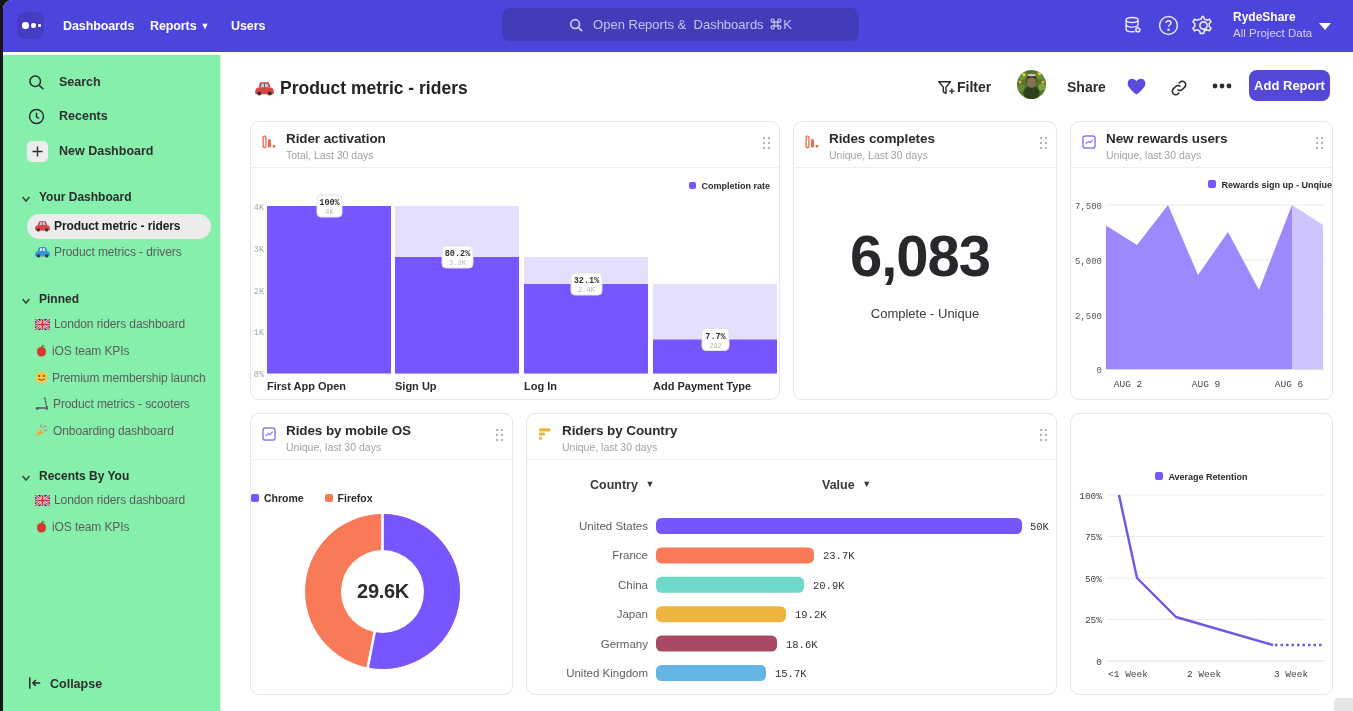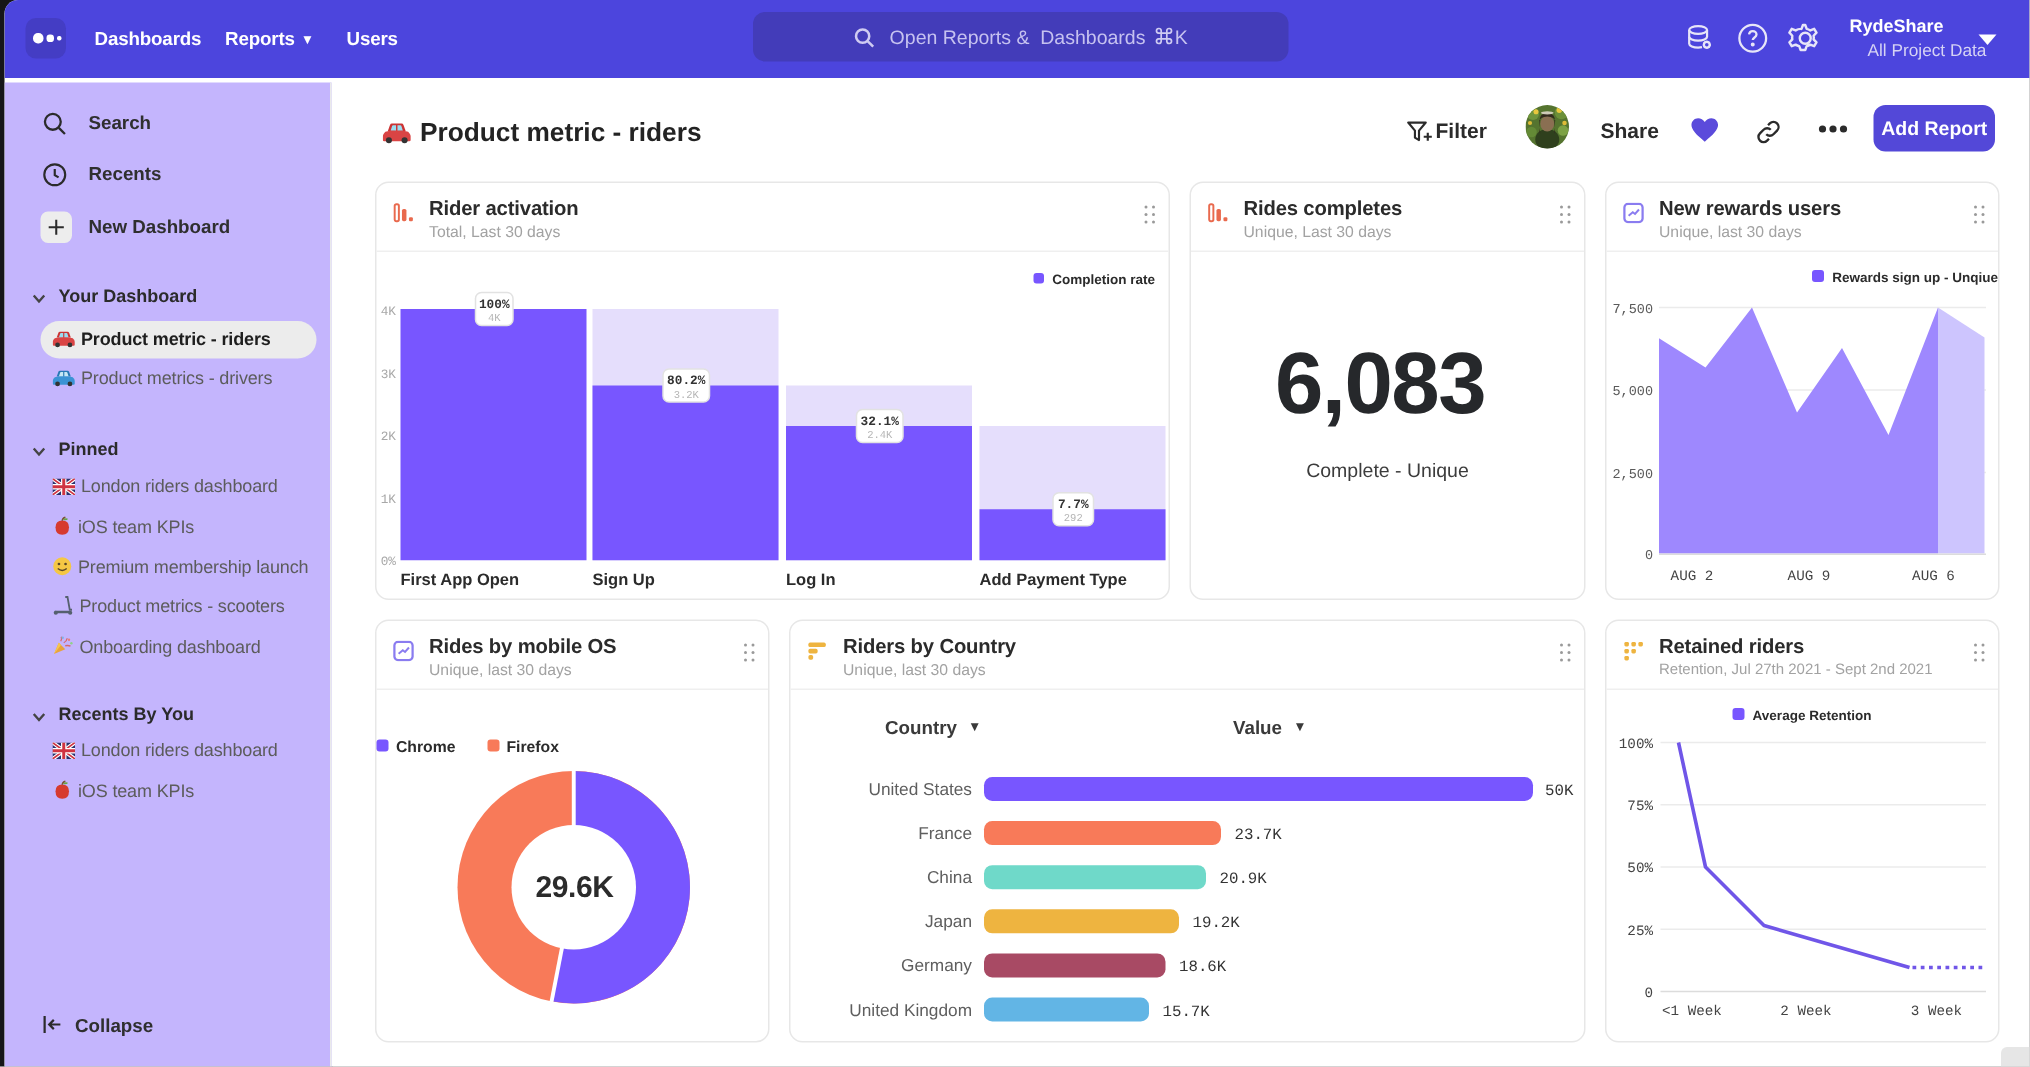--- a/index.html
+++ b/index.html
@@ -12,25 +12,25 @@
 #logo { position:absolute; left:14px; top:12px; width:27px; height:27px; border-radius:7px; background:#443dc4; }
 #logo span { position:absolute; top:12px; border-radius:50%; background:#fff; }
 .nav { position:absolute; top:0; height:60px; line-height:52px; color:#fff; font-weight:700; font-size:12.5px; letter-spacing:-0.1px; }
 #topbar .carr { font-size:9px; position:relative; top:-1px; margin-left:4px; }
 #searchbox { position:absolute; left:499px; top:8px; width:357px; height:33px; background:#433cb9; border-radius:8px;
   color:#c6c2f0; font-size:13px; text-align:center; line-height:33px; }
 #searchbox svg { vertical-align:-4px; margin-right:9px; }
 .topicon { position:absolute; top:14px; color:#e7e5f8; }
 #proj { position:absolute; left:1230px; top:9px; color:#fff; font-size:11.5px; line-height:16px; }
 #proj b { font-size:12px; }
-#proj .sub { color:#d6d3f4;margin-left:12px; }
+#proj .sub { color:#d6d3f4; }
 #projcaret { position:absolute; left:1316px; top:23px; width:0; height:0;
   border-left:6px solid transparent; border-right:6px solid transparent; border-top:7px solid #fff; }
 
-#sidebar { position:absolute; left:0; top:55px; width:218px; height:656px; background:#c4b5fd; border-right:1px solid #eaeaea;padding-left:35px; }
+#sidebar { position:absolute; left:0; top:55px; width:218px; height:656px; background:#86efac; border-right:1px solid #eaeaea;padding-left:35px; }
 .sb-item { position:absolute; left:0; width:218px; height:24px; font-size:12.5px; color:#2f2f2f; white-space:nowrap; }
 .sb-ico { position:absolute; left:24px; top:0; width:20px; height:20px; }
 .sb-sec { position:absolute; font-size:12px; font-weight:700; color:#2b2b2b; }
 .sb-chev { position:absolute; left:18px; width:10px; height:10px; }
 .sb-link { position:absolute; left:32px; font-size:12px; color:#5c5c5c; white-space:nowrap; letter-spacing:-0.1px; }
 .sb-link svg { vertical-align:-2px; margin-right:4px; }
 #sel-pill { position:absolute; left:24px; top:159px; width:184px; height:25px; background:#ececec; border-radius:12.5px; }
 
 #main { position:absolute; left:219px; top:52px; width:1131px; height:659px; background:#fff; }
 #dash-title { position:absolute; left:33px; top:26px; font-size:17.5px; font-weight:700; color:#232323; }
@@ -451,42 +451,20 @@
           <text x="296" y="46.4">23.7K</text>
           <text x="286" y="75.8">20.9K</text>
           <text x="268" y="105.2">19.2K</text>
           <text x="259" y="134.6">18.6K</text>
           <text x="248" y="164">15.7K</text>
       </g>
     </svg>
   </div>
 
   <div class="card" id="c6" style="left:1067px;top:413px;width:263px;height:282px">
-    <div class="card-hd">
-      <svg class="card-ico" viewBox="0 0 15 15">
-          <g fill="#eeb440">
-            <rect x="1" y="1" width="3.2" height="3.2" rx="1"></rect>
-            <rect x="6" y="1" width="3.2" height="3.2" rx="1"></rect>
-            <rect x="11" y="1" width="3.2" height="3.2" rx="1"></rect>
-            <rect x="1" y="6" width="3.2" height="3.2" rx="1"></rect>
-            <rect x="6" y="6" width="3.2" height="3.2" rx="1"></rect>
-            <rect x="1" y="11" width="3.2" height="3.2" rx="1"></rect>
-          </g>
-        </svg>
-      <div class="card-title">Retained riders</div>
-      <div class="card-sub" style="font-size:10px">Retention, Jul 27th 2021 - Sept 2nd 2021</div>
-      <div class="drag" style="right:9px">
-          <i style="left:0;top:0"></i>
-          <i style="right:0;top:0"></i>
-          <i style="left:0;top:5px"></i>
-          <i style="right:0;top:5px"></i>
-          <i style="left:0;top:10px"></i>
-          <i style="right:0;top:10px"></i>
-        </div>
-    </div>
     <div style="position:absolute;left:0;top:58px;width:100%;text-align:center;font-size:9px;font-weight:700;color:#2b2b2b"><span style="display:inline-block;width:8px;height:8px;background:#7856ff;border-radius:2px;margin-right:5px"></span>Average Retention</div>
     <svg style="position:absolute;left:0;top:47px" width="261" height="233" viewBox="0 0 261 233">
       <g stroke="#ebebeb" stroke-width="1">
           <path d="M36 34h217M36 75.5h217M36 117h217M36 158.5h217"></path>
         </g>
       <g font-family="Liberation Mono, monospace" font-size="9.5" fill="#444" text-anchor="end">
         <text x="31" y="37.5">100%</text>
           <text x="31" y="79">75%</text>
           <text x="31" y="120.5">50%</text>
           <text x="31" y="162">25%</text>

